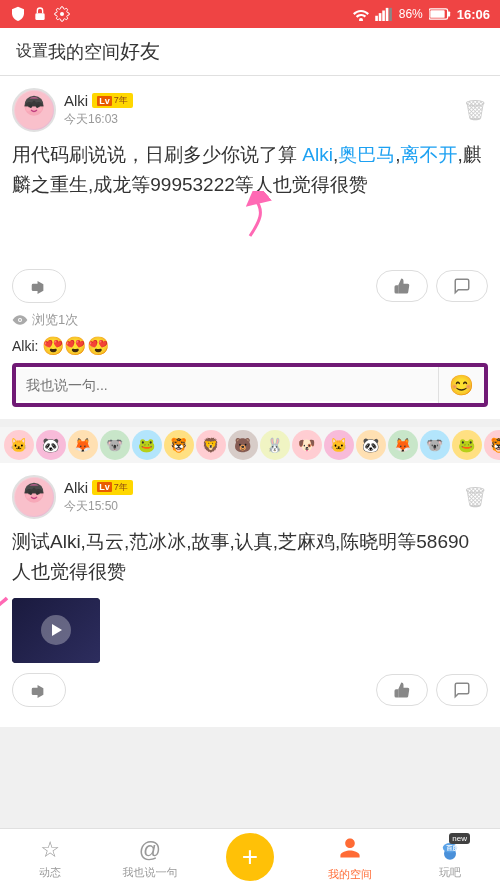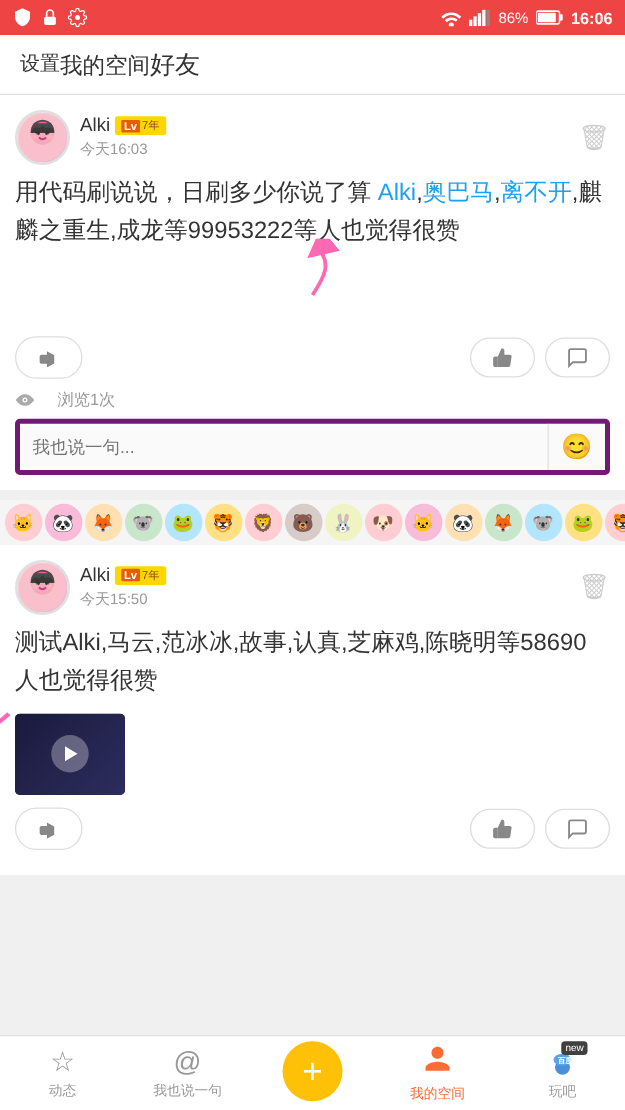--- a/index.html
+++ b/index.html
@@ -113,21 +113,21 @@
       display: flex;
       align-items: center;
       gap: 4px;
     }
     .share-btn { width: 54px; height: 34px; justify-content: center; }
 
     
     .view-count {
       display: flex;
       align-items: center;
-      gap: 18px;
+      gap: 4px;
       color: #999;
       font-size: 13px;
       margin: 6px 0;
     }
 
     
     .comment-section { margin-top: 6px; }
     .comment-user { font-size: 14px; color: #333; display: flex; align-items: center; gap: 4px; margin-bottom: 6px; }
     .comment-input-row {
       display: flex;
@@ -379,20 +379,24 @@
     <div class="view-count">
       <svg width="16" height="12" viewBox="0 0 24 18" fill="#aaa">
         <path d="M1 9S5 2 12 2s11 7 11 7-4 7-11 7S1 9 1 9z"></path>
         <circle cx="12" cy="9" r="3" fill="white"></circle>
         <circle cx="12" cy="9" r="1.5" fill="#aaa"></circle>
       </svg>
       <span>浏览1次</span>
     </div>
 
     <div class="comment-section">
+      <div class="comment-user">
+        <span style="color:#333;font-weight:500;">Alki:</span>
+        <span style="font-size:18px;">😍😍😍</span>
+      </div>
       <div class="comment-input-row">
         <input class="comment-input" type="text" placeholder="我也说一句..." style="">
         <div class="emoji-btn">😊</div>
       </div>
     </div>
   </div>
 
   <div class="avatar-strip">
     <span class="mini-avatar" style="background:#ffcdd2;">🐱</span>
     <span class="mini-avatar" style="background:#f8bbd9;">🐼</span>

